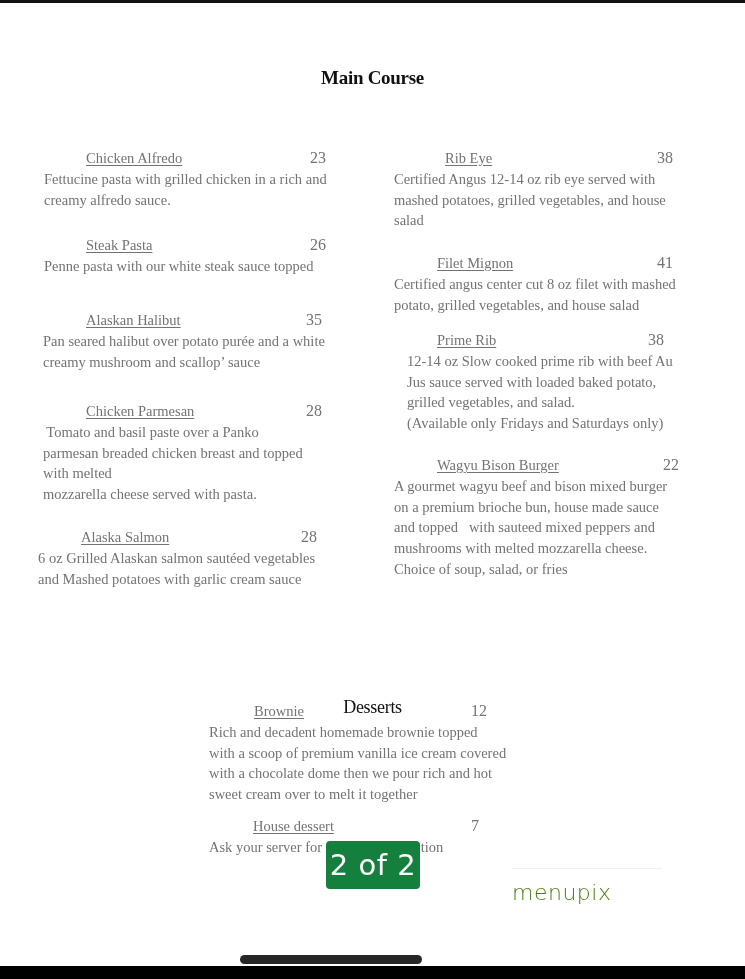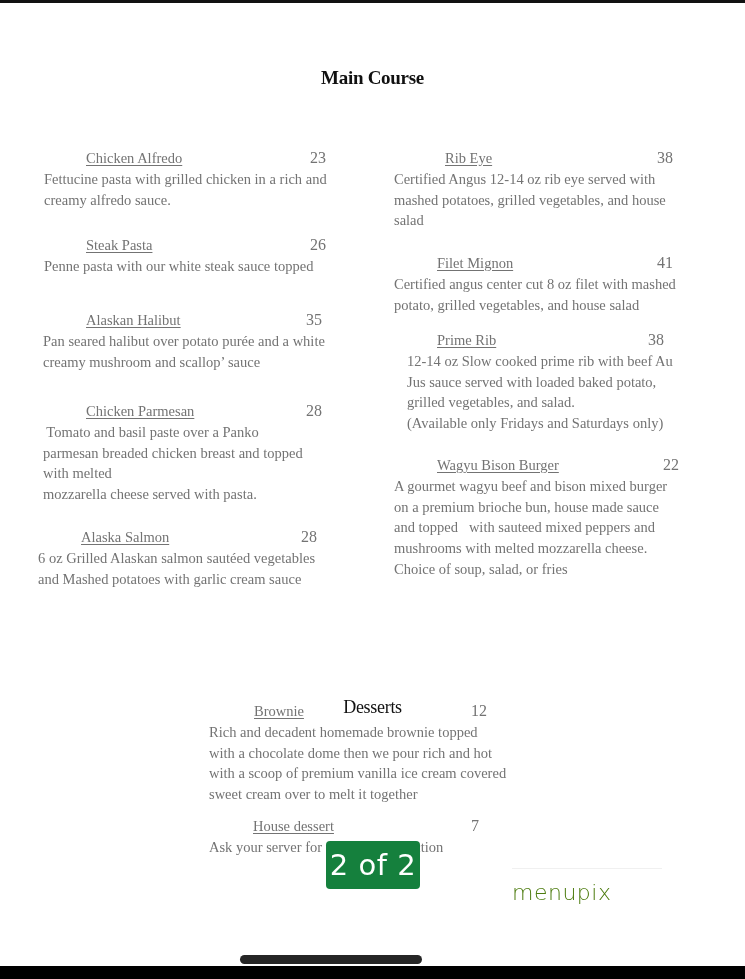--- a/index.html
+++ b/index.html
@@ -118,21 +118,21 @@
   <div class="desc"><div>A gourmet wagyu beef and bison mixed burger</div><div>on a premium brioche bun, house made sauce</div><div>and topped   with sauteed mixed peppers and</div><div>mushrooms with melted mozzarella cheese.</div><div>Choice of soup, salad, or fries</div></div>
 </div>
 
 <div class="section-title dessert-title">Desserts</div>
 
 <div class="item" style="left:209px; top:701px; width:330px;">
   <div class="head">
     <span class="name" style="left:45px;">Brownie</span>
     <span class="price" style="left:262px;">12</span>
   </div>
-  <div class="desc"><div>Rich and decadent homemade brownie topped</div><div>with a chocolate dome then we pour rich and hot</div><div>with a scoop of premium vanilla ice cream covered</div><div>sweet cream over to melt it together</div></div>
+  <div class="desc"><div>Rich and decadent homemade brownie topped</div><div>with a scoop of premium vanilla ice cream covered</div><div>with a chocolate dome then we pour rich and hot</div><div>sweet cream over to melt it together</div></div>
 </div>
 
 <div class="item" style="left:209px; top:816px; width:330px;">
   <div class="head">
     <span class="name" style="left:44px;">House dessert</span>
     <span class="price" style="left:262px;">7</span>
   </div>
   <div class="desc"><div>Ask your server for the current selection</div></div>
 </div>
 

